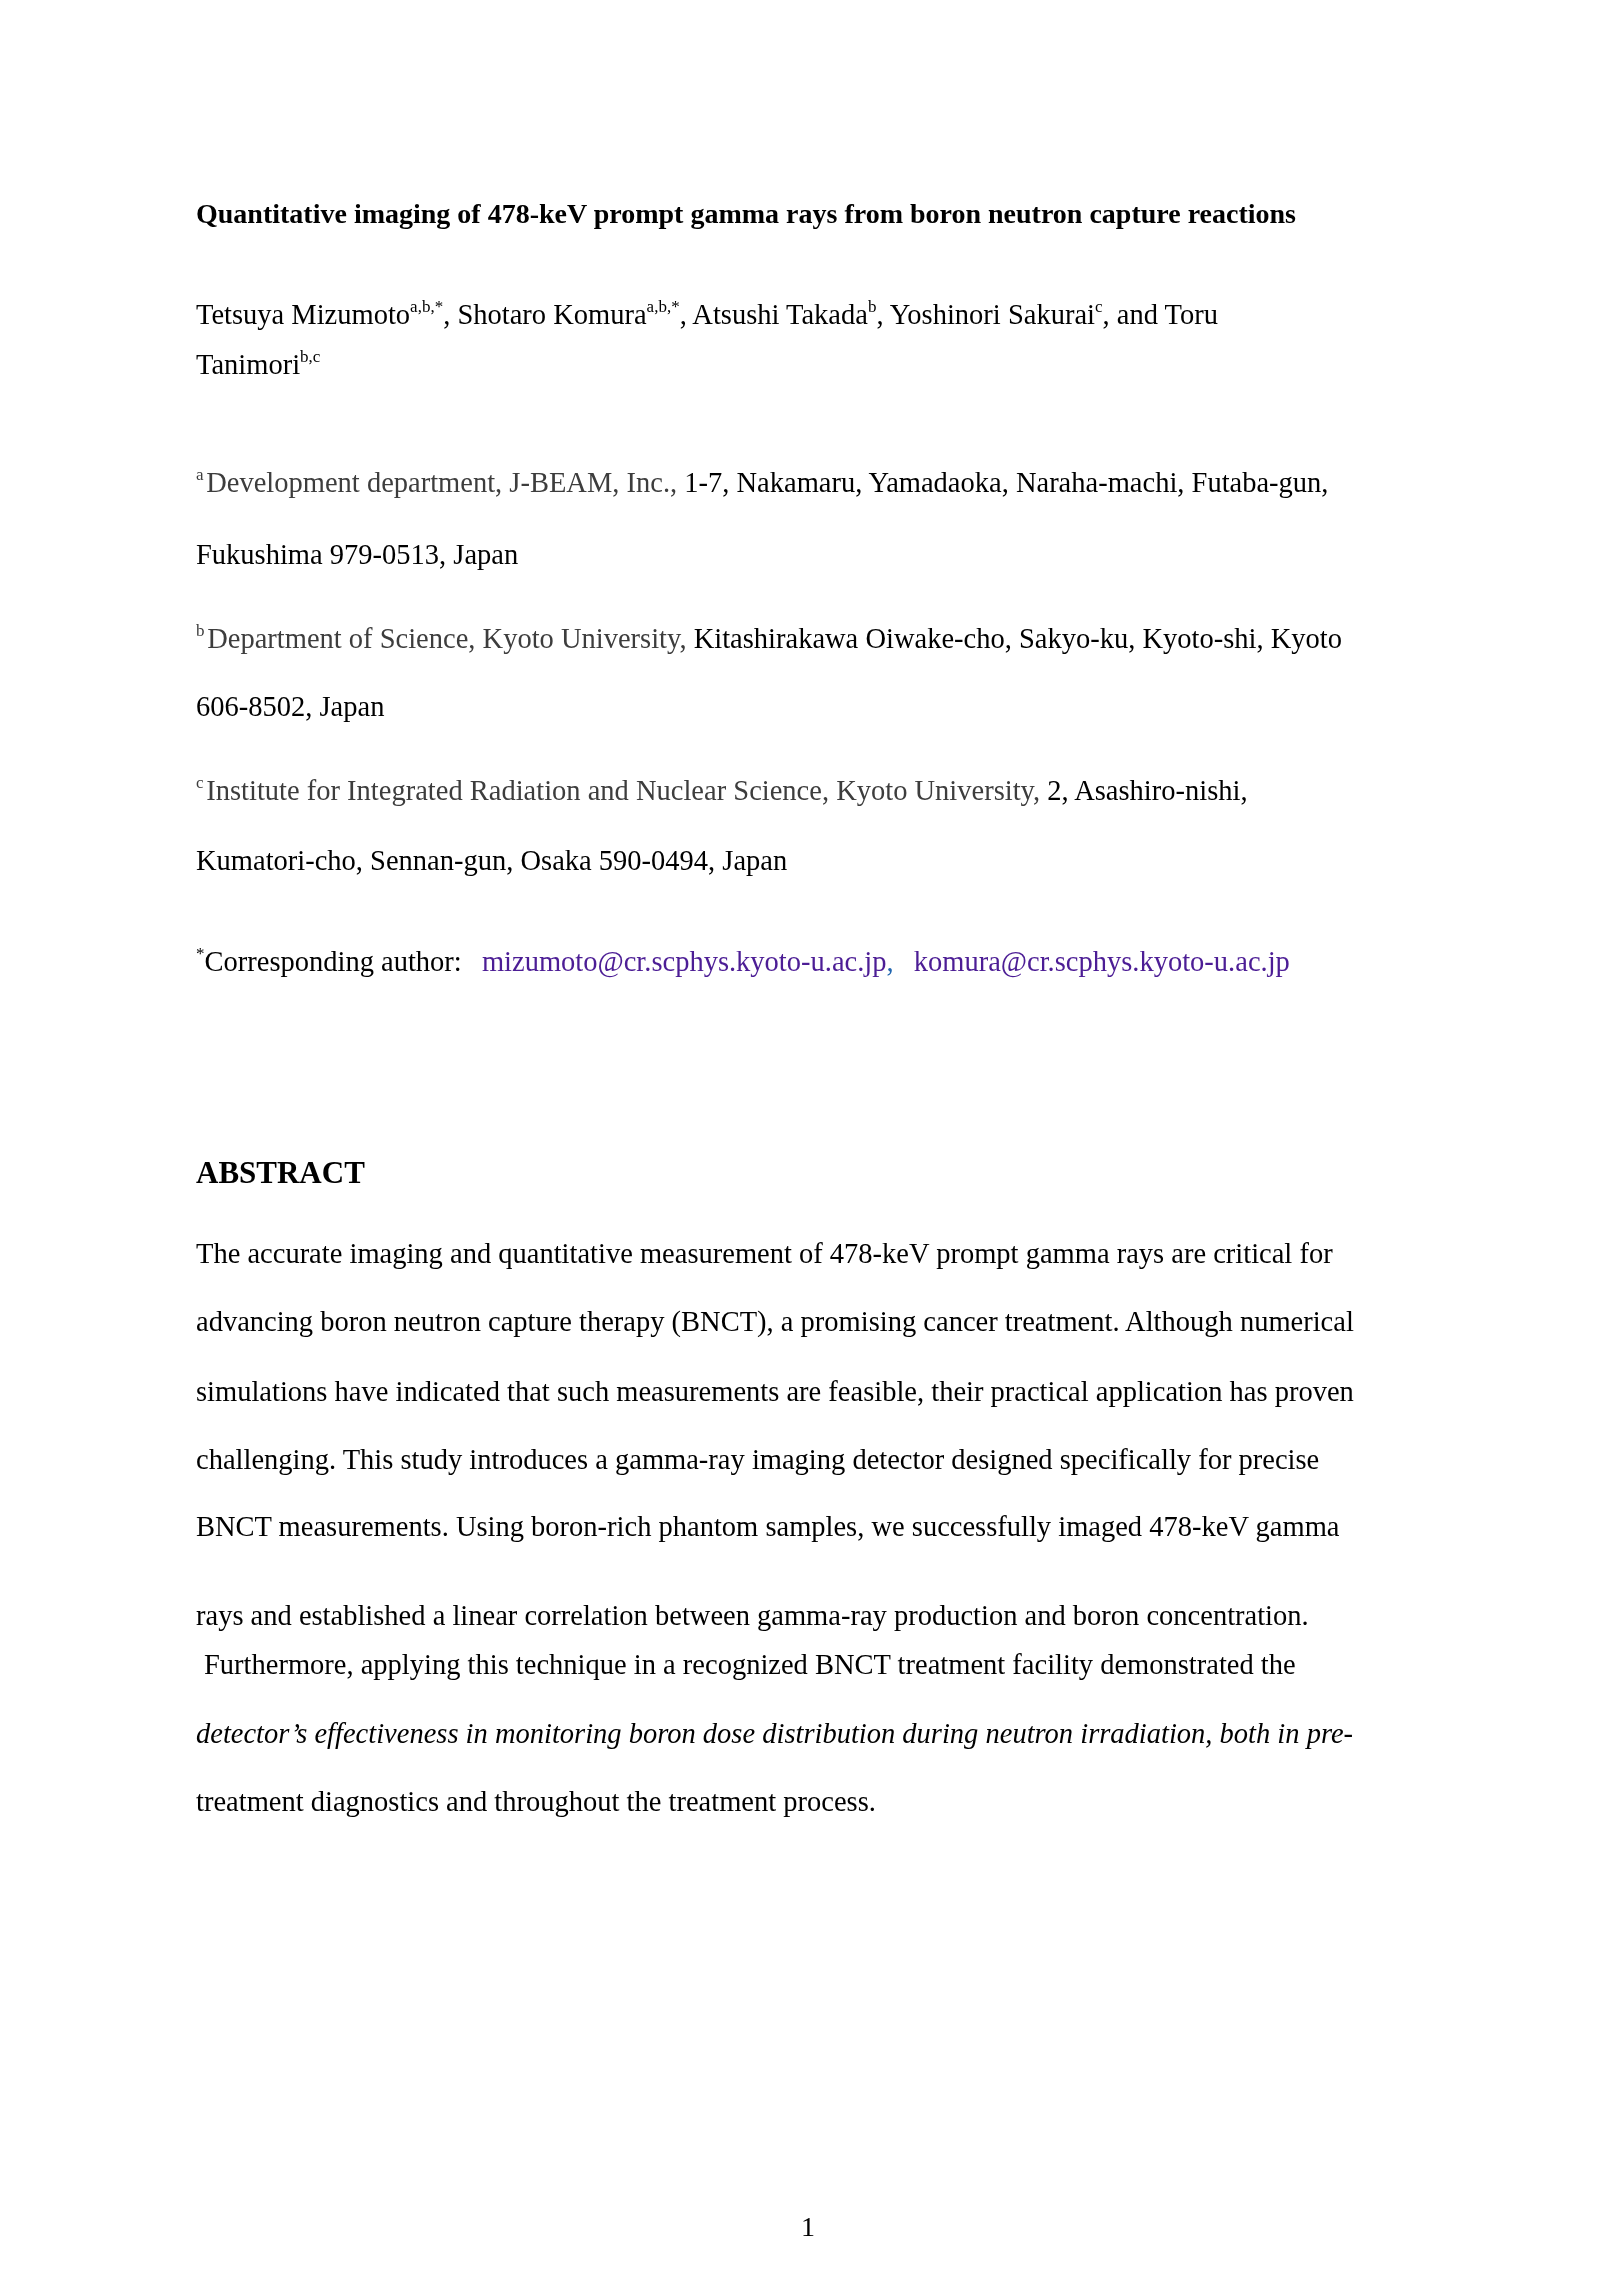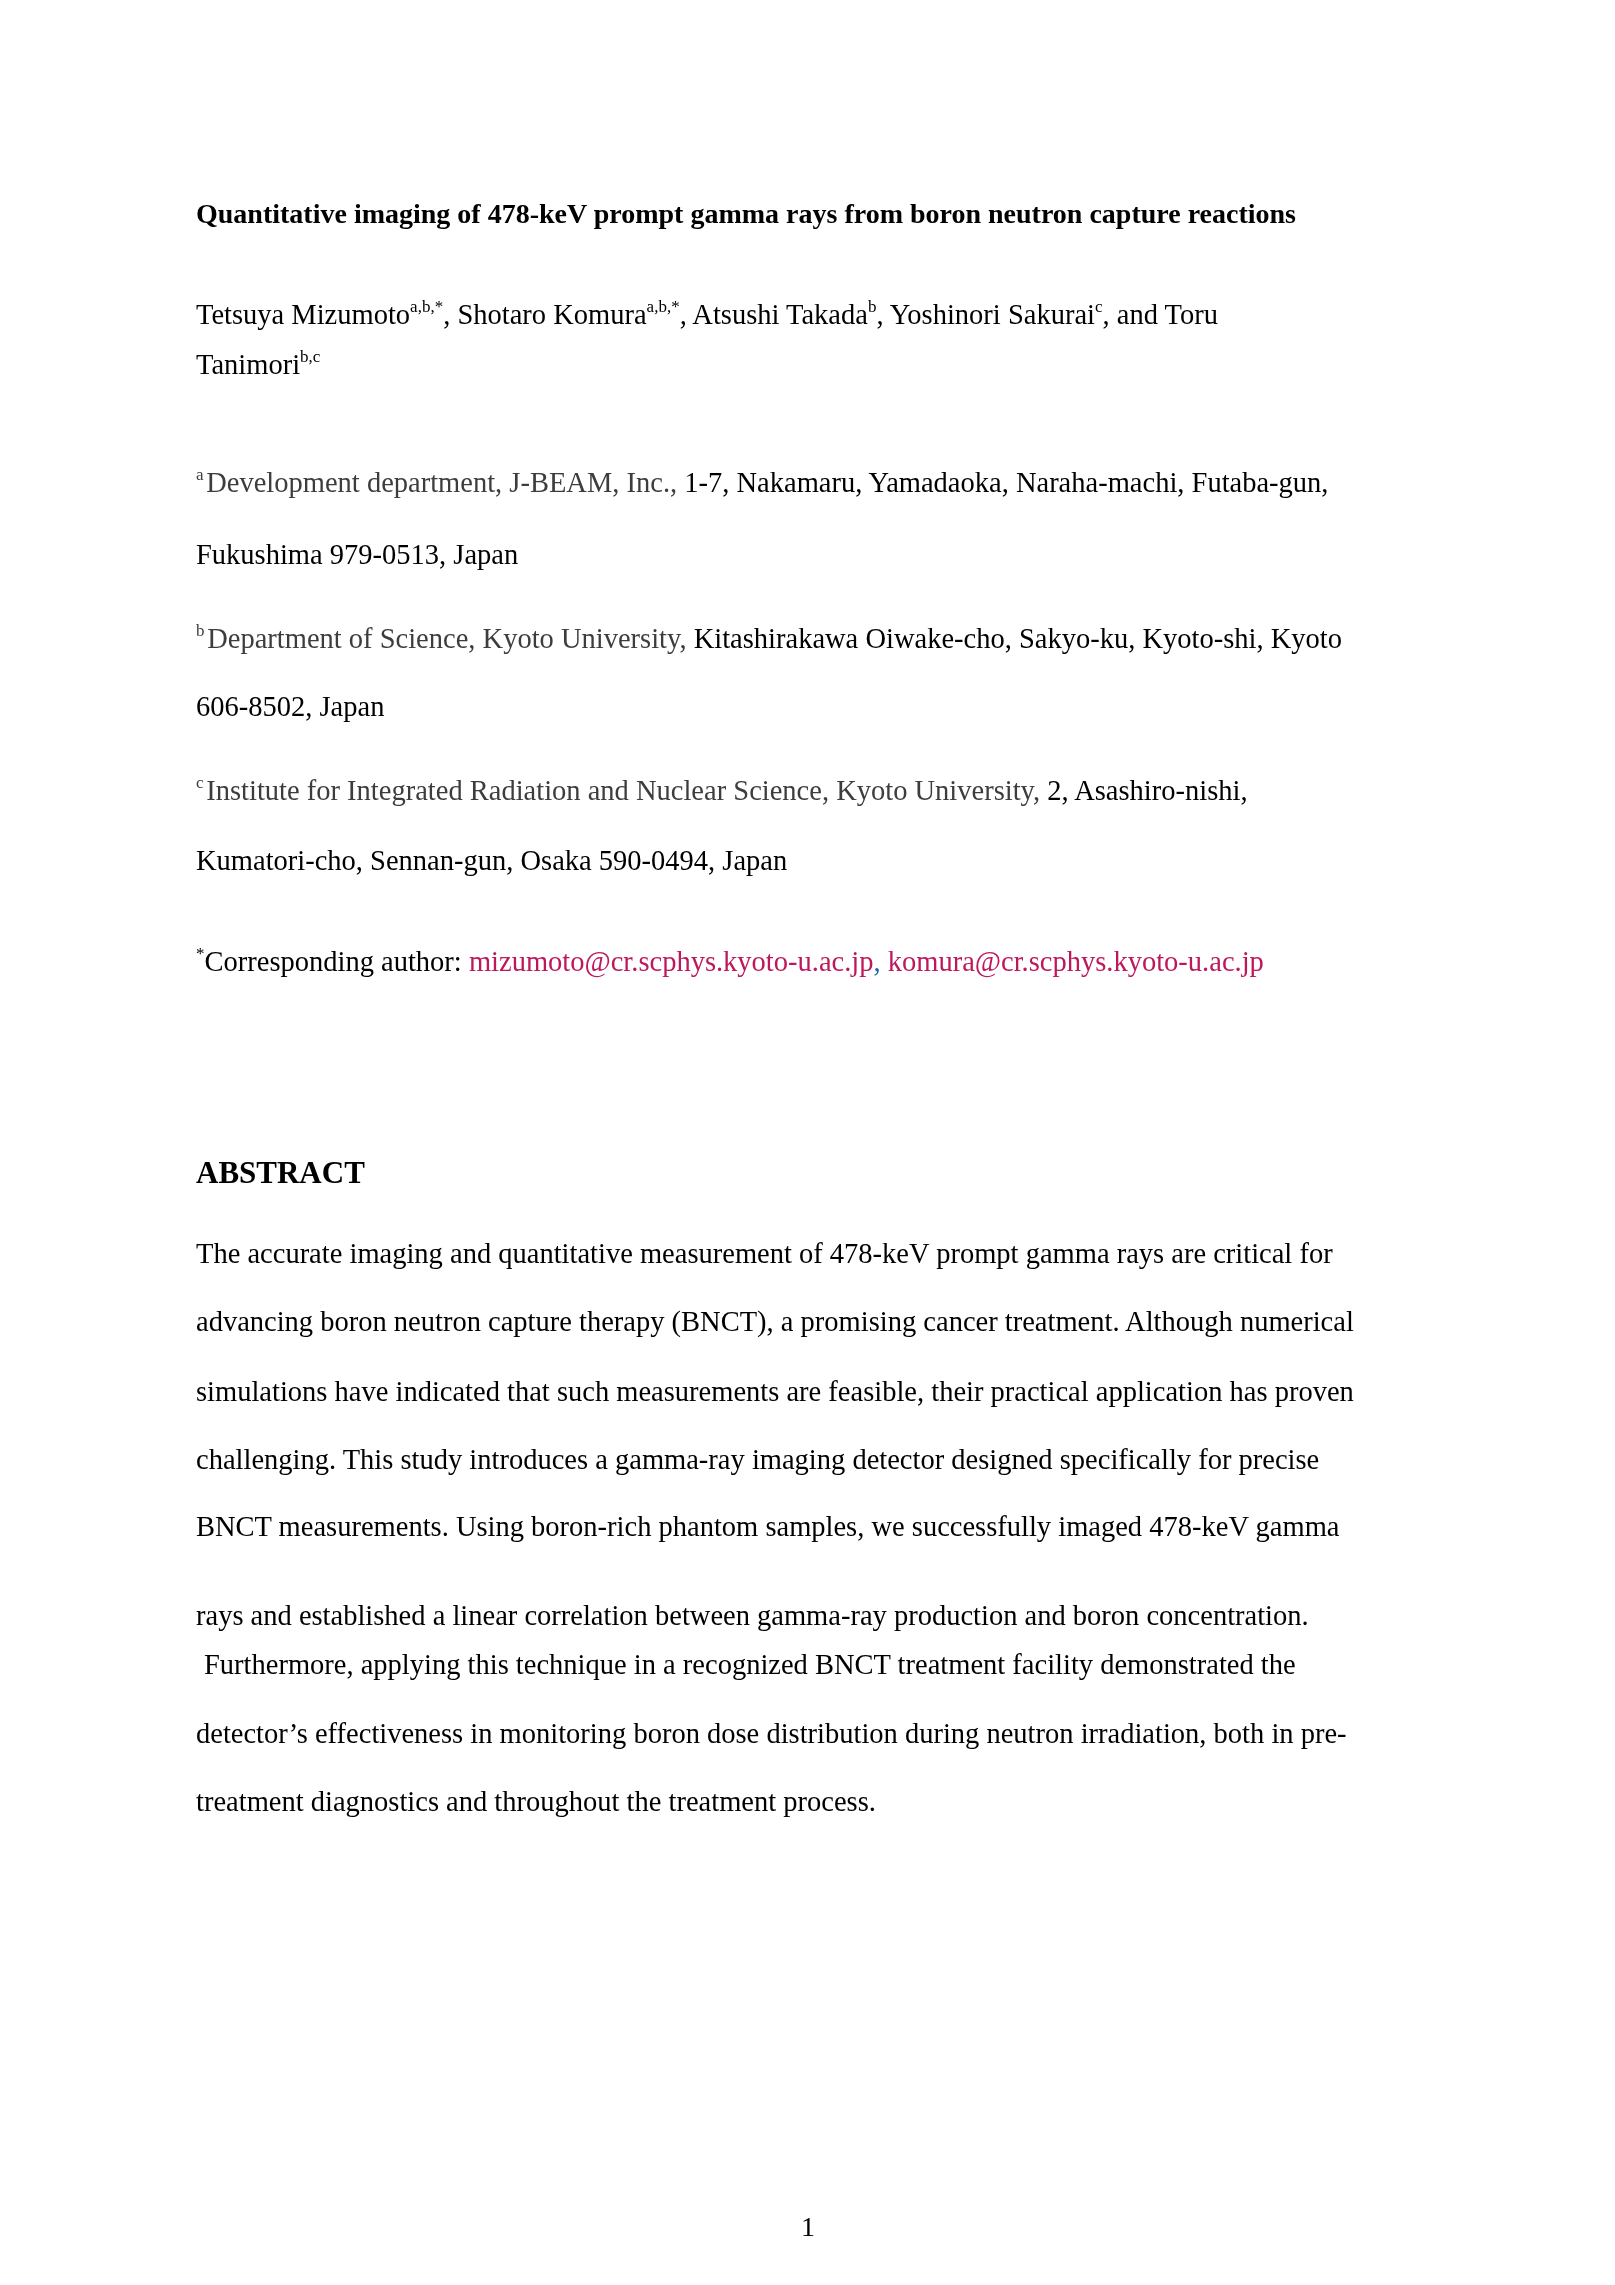--- a/index.html
+++ b/index.html
@@ -3,21 +3,21 @@
 <meta charset="utf-8">
 <style>
   html, body { margin: 0; padding: 0; background: #ffffff; }
   body { width: 1616px; height: 2285px; position: relative; overflow: hidden;
          font-family: "Liberation Serif", serif; color: #000; }
   .line { position: absolute; left: 196px; white-space: nowrap; font-size: 28.5px; line-height: 1; }
   .title { font-weight: bold; font-size: 28px; }
   .gray { color: #3d3d3d; }
   sup { font-size: 17px; vertical-align: 0; position: relative; top: -11.8px; line-height: 0; }
   .aff-sup { font-size: 17px; position: relative; top: -11.8px; margin-right: 2.7px; }
-  a.email { color: #be185d; text-decoration: none; }
+  a.email { color: #4c1d95; text-decoration: none; margin-left: 13px; }
   .heading { font-weight: bold; font-size: 31px; }
   .pagenum { position: absolute; left: 0; width: 1616px; text-align: center; font-size: 28px; line-height: 1; }
 </style>
 </head>
 <body>
 
 <div class="line title" style="top:200px;">Quantitative imaging of 478-keV prompt gamma rays from boron neutron capture reactions</div>
 
 <div class="line" style="top:301px;">
   <span>Tetsuya Mizumoto</span><sup>a,b,*</sup><span>, </span><span>Shotaro Komura</span><sup>a,b,*</sup><span>, </span><span>Atsushi Takada</span><sup>b</sup><span>, </span><span>Yoshinori Sakurai</span><sup>c</sup><span>, and Toru</span>
@@ -48,17 +48,17 @@
 
 <div class="line heading" style="top:1157px;">ABSTRACT</div>
 
 <div class="line" style="top:1240px;">The accurate imaging and quantitative measurement of 478-keV prompt gamma rays are critical for</div>
 <div class="line" style="top:1308px;">advancing boron neutron capture therapy (BNCT), a promising cancer treatment. Although numerical</div>
 <div class="line" style="top:1378px;">simulations have indicated that such measurements are feasible, their practical application has proven</div>
 <div class="line" style="top:1446px;">challenging. This study introduces a gamma-ray imaging detector designed specifically for precise</div>
 <div class="line" style="top:1513px;">BNCT measurements. Using boron-rich phantom samples, we successfully imaged 478-keV gamma</div>
 <div class="line" style="top:1582px;margin-top:20px;">rays and established a linear correlation between gamma-ray production and boron concentration.</div>
 <div class="line" style="top:1651px;margin-left:8px;">Furthermore, applying this technique in a recognized BNCT treatment facility demonstrated the</div>
-<div class="line" style="top:1720px;">detector’s effectiveness in monitoring boron dose distribution during neutron irradiation, both in pre-</div>
+<div class="line" style="top:1720px;font-style:italic;">detector’s effectiveness in monitoring boron dose distribution during neutron irradiation, both in pre-</div>
 <div class="line" style="top:1788px;">treatment diagnostics and throughout the treatment process.</div>
 
 <div class="pagenum" style="top:2213px;">1</div>
 
 
 </body></html>

